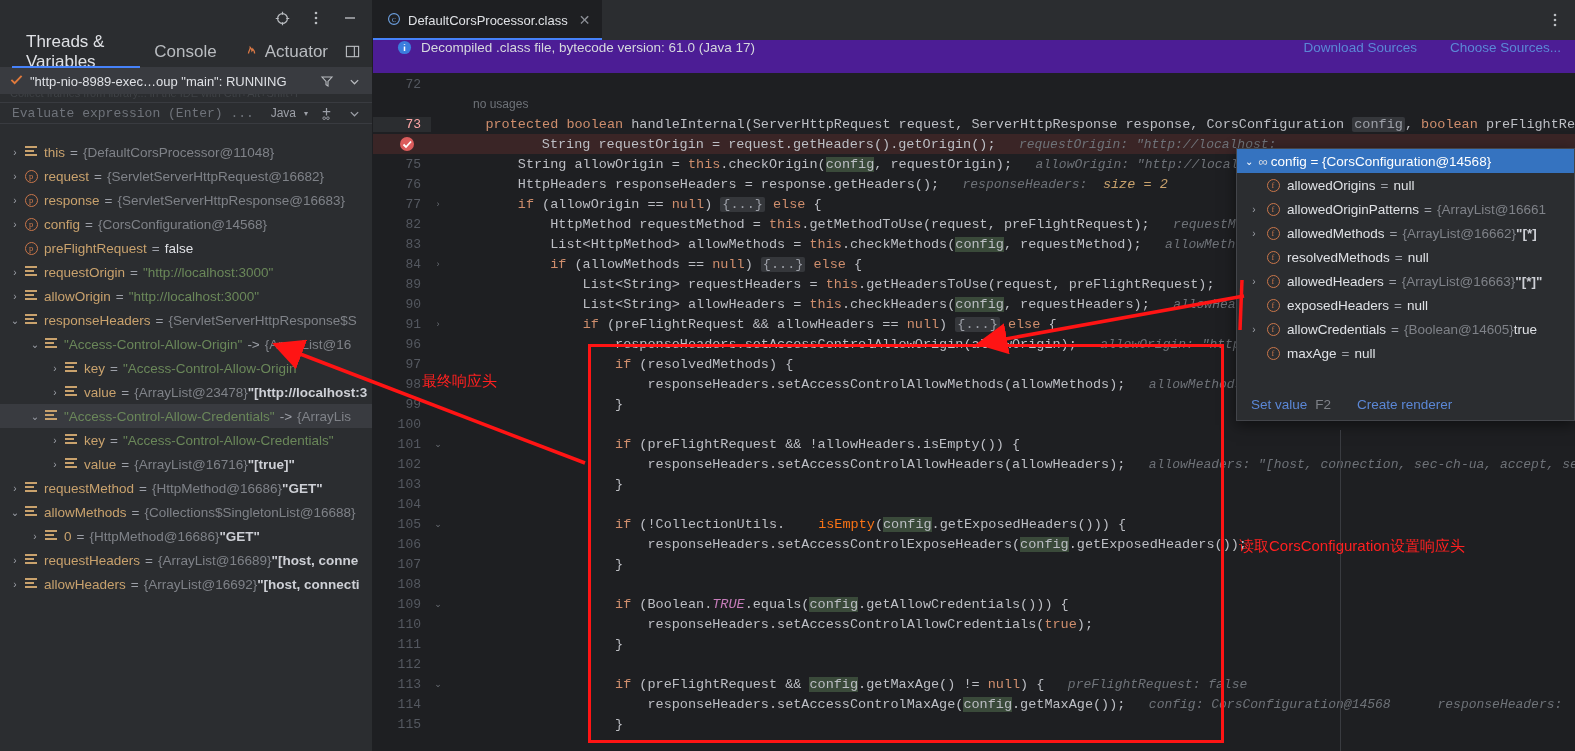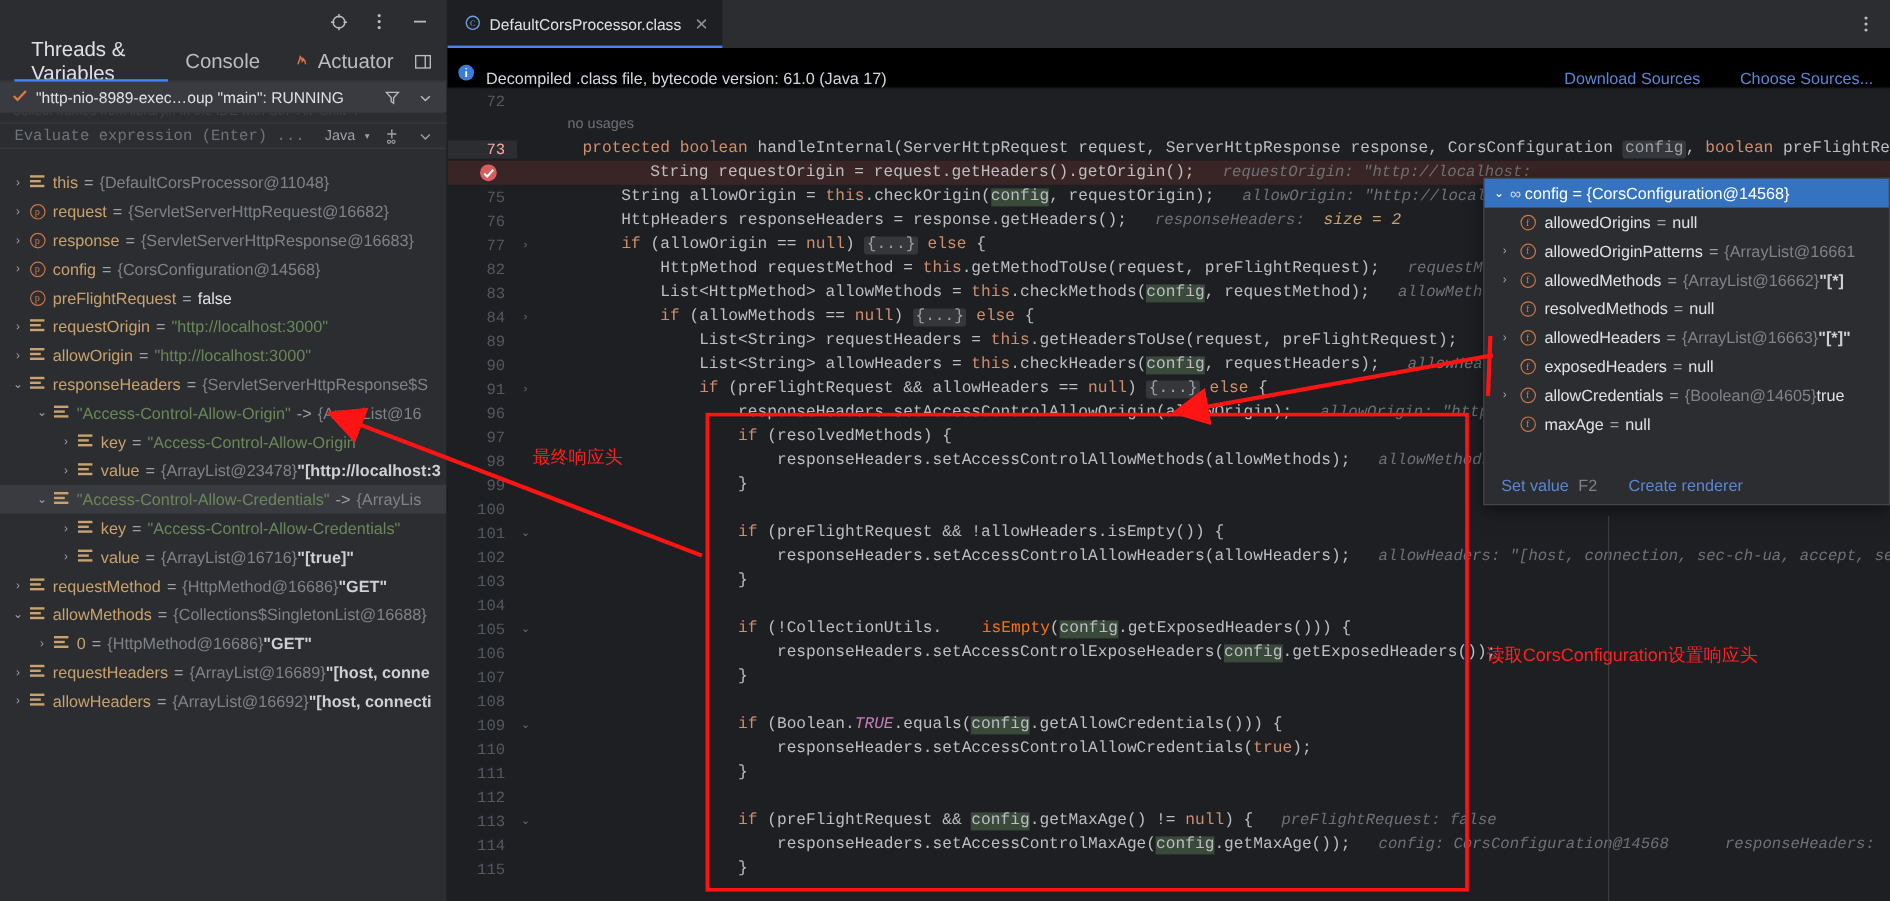--- a/index.html
+++ b/index.html
@@ -81,22 +81,22 @@
   .tabbar { height:40px; background:#2b2d30; display:flex; align-items:stretch; position:relative;}
   .ftab {
     display:flex; align-items:center; gap:7px; padding:0 12px 0 14px;
     background:#1e1f22; font-size:13px; color:#dfe1e5; cursor:pointer; position:relative;
   }
   .ftab:after{content:'';position:absolute;left:0;right:0;bottom:0;height:2px;background:#4682fa;}
   .ftab .xclose { color:#8c8f96; font-size:14px; margin-left:4px; cursor:pointer;}
   .tabbar-right{margin-left:auto;display:flex;align-items:center;padding-right:10px;}
 
   .notifbar {
-    height:34px; background:#000000; border-bottom:1px solid #1e1f22;
-    display:flex; align-items:flex-end; padding:0 14px 0 8px; gap:9px;
+    height:34px; background:#4c1d95; border-bottom:1px solid #1e1f22;
+    display:flex; align-items:flex-start; padding:0 14px 0 24px; gap:9px;
   }
   .notifbar .ntext{font-size:13.5px;color:#d5d8de;}
   .notifbar .spacer{flex:1;}
   .notifbar .nlink{font-size:13.5px;color:#5b87d6;cursor:pointer;margin-left:24px;white-space:nowrap;}
 
   .code-wrap{ position:absolute; top:74px; left:0; right:0; bottom:0; overflow:hidden; }
   .code-row{ height:20px; display:flex; align-items:center; white-space:nowrap; position:relative;}
   .gutter{
     width:58px; flex:0 0 58px; text-align:right; padding-right:10px;
     font-family:"Liberation Mono", monospace; font-size:13px; color:#545860;
@@ -807,16 +807,16 @@
     <defs>
       <marker id="ah" markerWidth="9" markerHeight="9" refX="2" refY="4.5" orient="auto">
         <path d="M0,0 L9,4.5 L0,9 z" fill="#ff1414"></path>
       </marker>
     </defs>
     <line x1="585" y1="463" x2="295" y2="352" stroke="#ff1414" stroke-width="3.5" marker-end="url(#ah)"></line>
     <line x1="1242" y1="280" x2="1240" y2="330" stroke="#ff1414" stroke-width="3.5"></line>
     <line x1="1244" y1="296" x2="1000" y2="340" stroke="#ff1414" stroke-width="3.5" marker-end="url(#ah)"></line>
   </svg>
 
-  <div class="red-label" style="left:444px;top:372px;">最终响应头</div>
+  <div class="red-label" style="left:422px;top:372px;">最终响应头</div>
   <div class="red-label" style="left:1239px;top:537px;">读取CorsConfiguration设置响应头</div>
 
 </div>
 
 </body></html>

